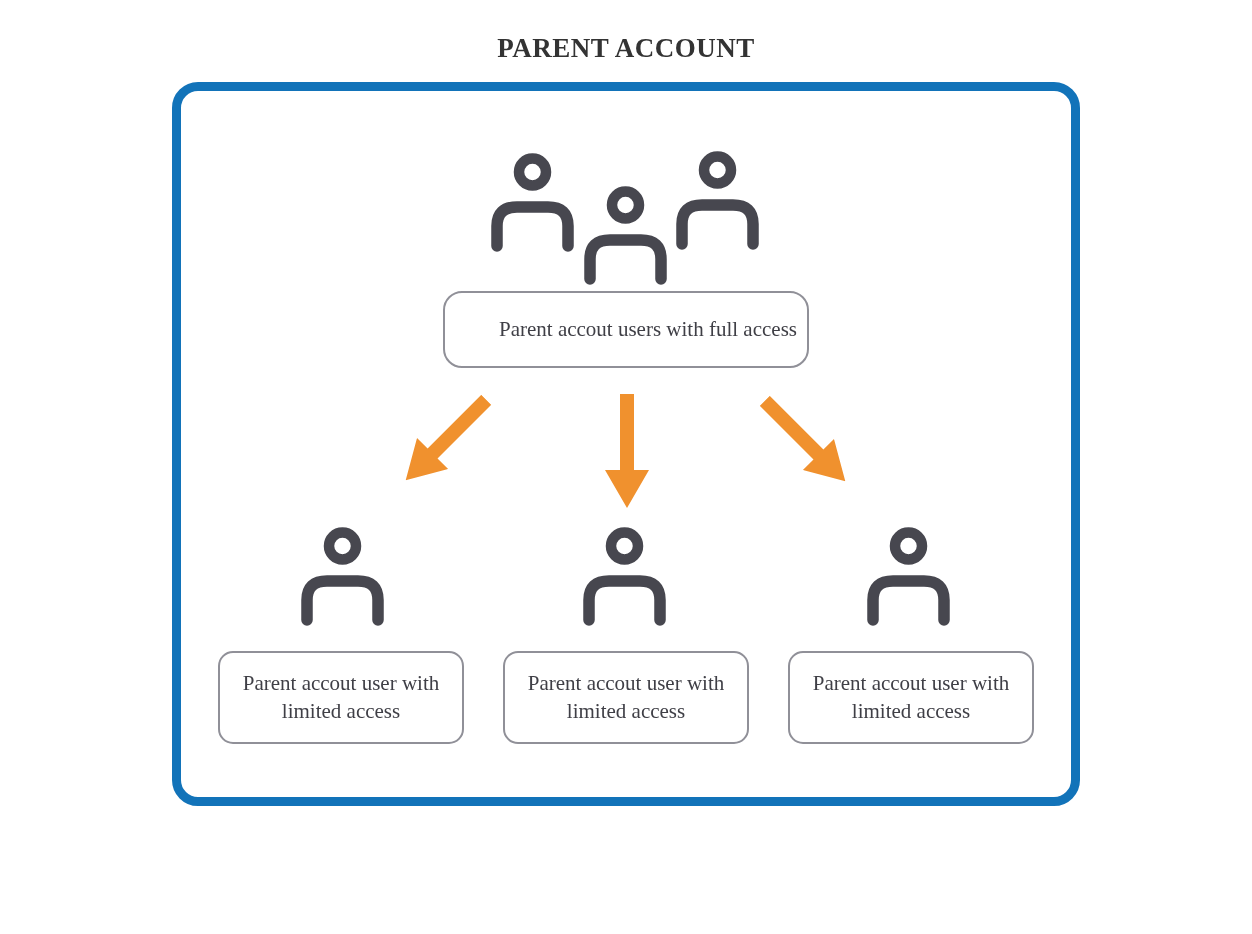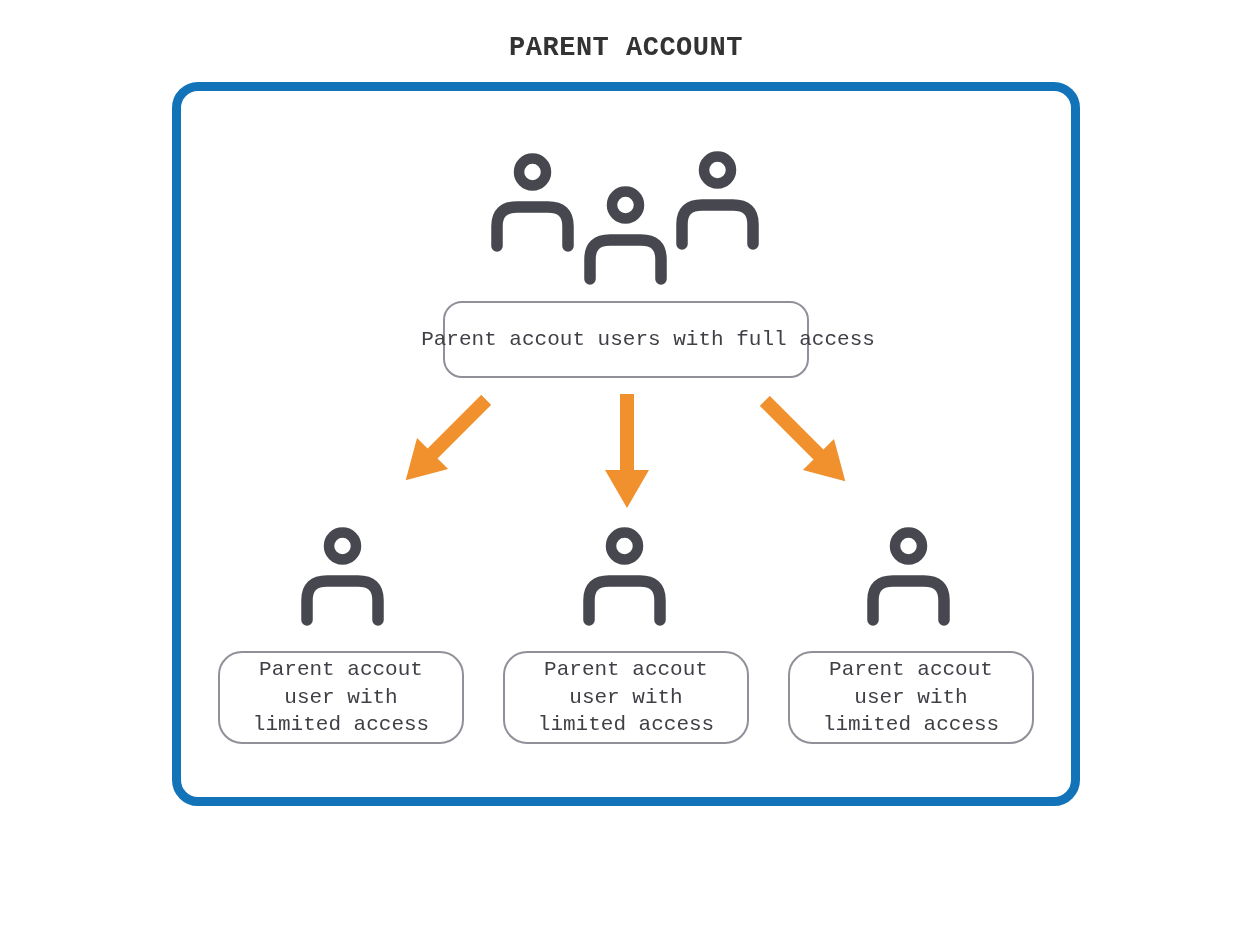--- a/index.html
+++ b/index.html
@@ -1,21 +1,21 @@
 <!DOCTYPE html>
 <html style="--border-blue: #1273b9; --arrow-orange: #f0912e; --icon-gray: #47474f; --pill-border-gray: #909098; --pill-text: #3f3f46; --title-text: #333333;"><head>
 <meta charset="utf-8">
 <style>
   html, body { margin: 0; padding: 0; background: #ffffff; }
   .page {
     position: relative;
     width: 1252px;
     height: 809px;
     background: #ffffff;
-    font-family: Liberation Mono, monospace;
+    font-family: Liberation Serif, serif;
     overflow: hidden;
   }
   .title {
     position: absolute;
     left: 172px;
     top: 33px;
     width: 908px;
     text-align: center;
     font-size: 27px;
     font-weight: 700;
@@ -53,32 +53,32 @@
     display: flex;
     align-items: center;
     justify-content: center;
     color: var(--pill-text, #3f3f46);
     font-size: 21px;
     line-height: 1.32;
     text-align: center;
   }
   .pill-root {
     left: 443px;
-    top: 301px;
+    top: 291px;
     width: 366px;
     height: 77px;
     border-radius: 19px;
     white-space: nowrap;
     padding-left: 44px;
   }
   .pill-child {
     top: 651px;
     width: 246px;
     height: 93px;
-    border-radius: 24px;
+    border-radius: 15px;
     padding: 0 16px;
   }
   .pill-child.c1 { left: 218px; }
   .pill-child.c2 { left: 503px; }
   .pill-child.c3 { left: 788px; }
   .arrow {
     position: absolute;
   }
   .arrow-left   { left: 424px; top: 383px; transform: rotate(45deg); }
   .arrow-center { left: 605px; top: 394px; }

